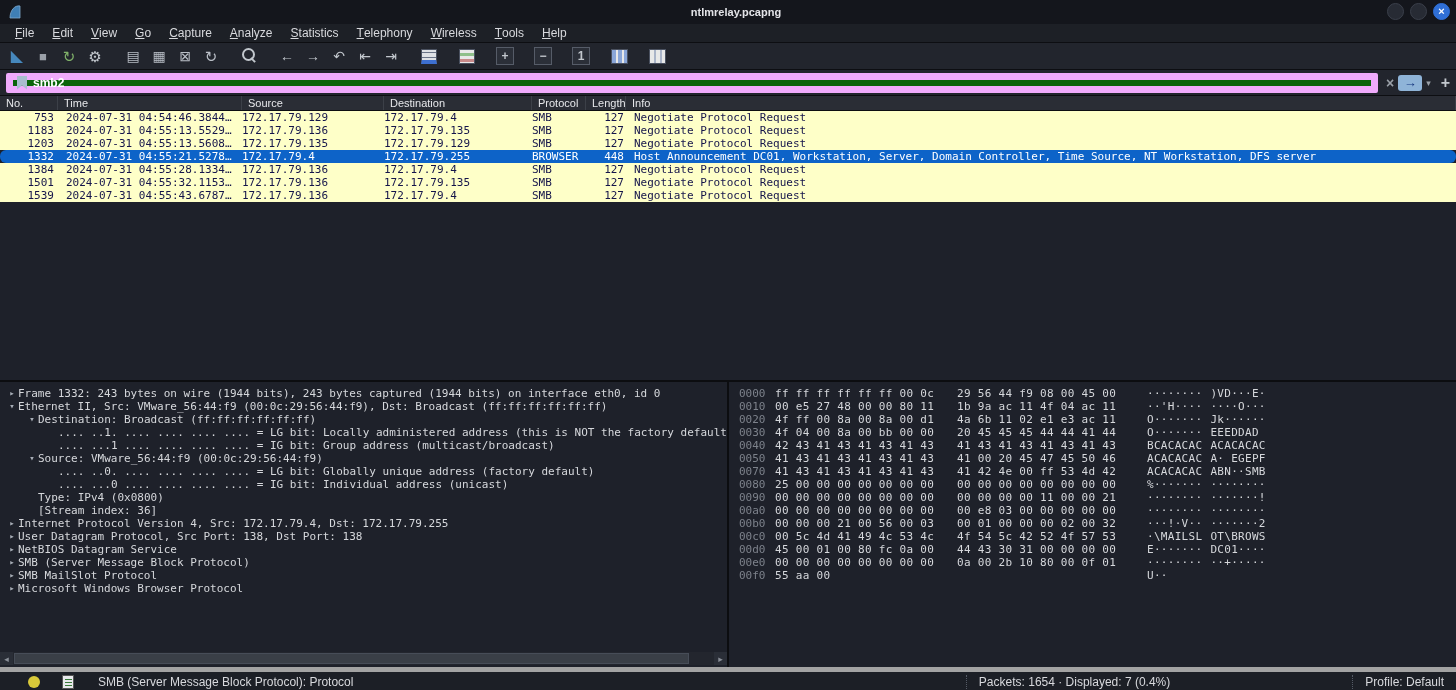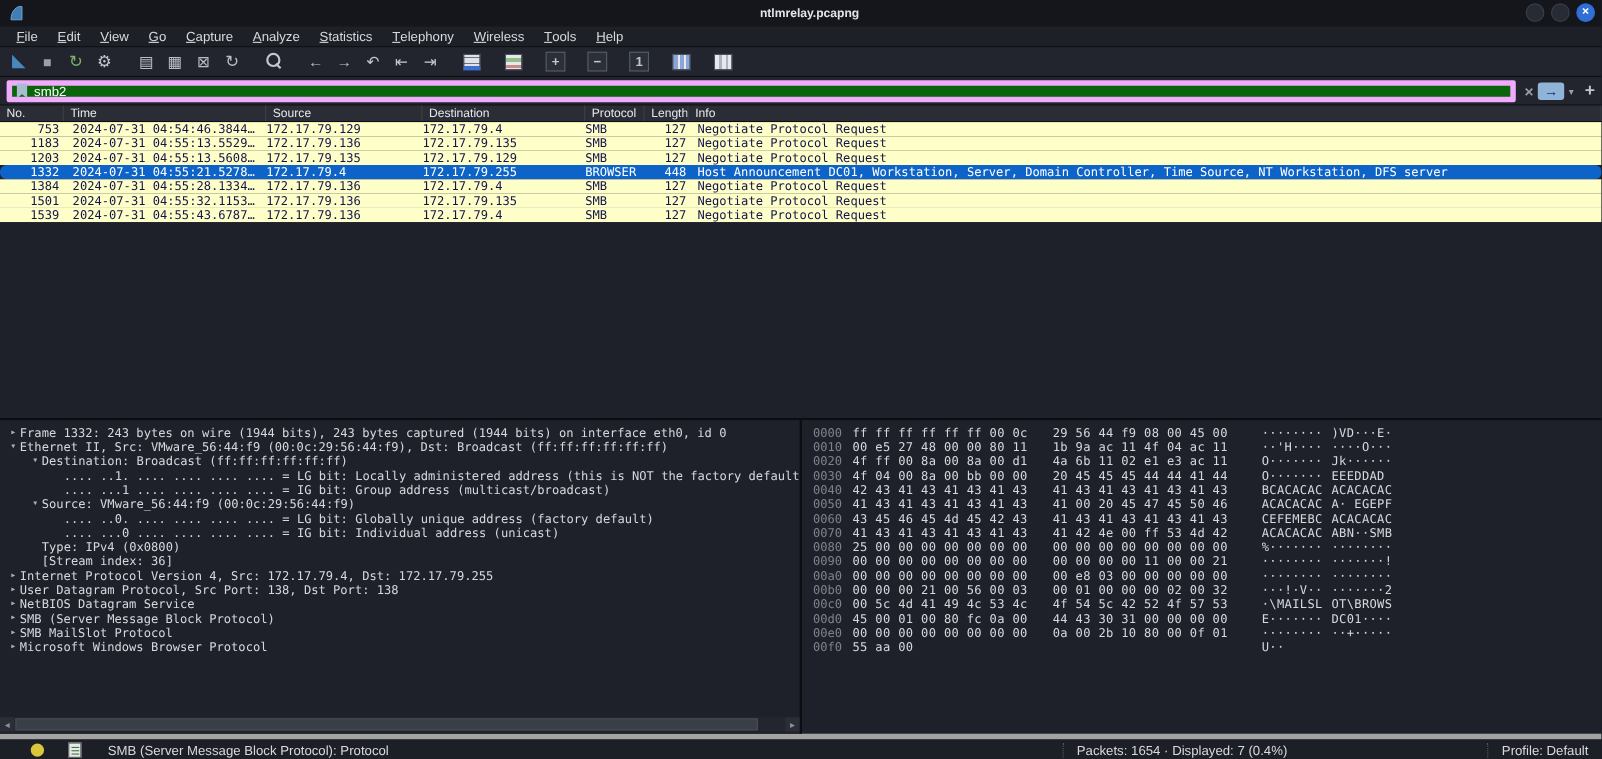--- a/index.html
+++ b/index.html
@@ -47,22 +47,22 @@
       background:linear-gradient(#e8e8e8 0 3px, #8fbf8a 3px 6px, #e8e8e8 6px 9px, #c98a8a 9px 12px, #e8e8e8 12px 15px); }
   .boxed { border:1px solid #565c68; background:#2b2f38; width:18px; height:18px; font-size:12px; font-weight:bold; }
   .icon-cols { width:17px; height:15px; border:1px solid #4a5160;
       background:repeating-linear-gradient(90deg, #8aa6d8 0 4px, #e8e8e8 4px 6px); }
   .icon-cols2 { width:17px; height:15px; border:1px solid #4a5160;
       background:repeating-linear-gradient(90deg, #e8e8e8 0 4px, #aab4c8 4px 6px); }
 
   
   .filterbar { height:26px; background:#22252d; display:flex; align-items:center; padding:0 6px;
                border-bottom:1px solid #0d0e12; flex:none; }
-  .filter-field { flex:1; height:20px; background:#0a640a; border:5px solid #f0abfc; border-radius:2px;
-                  display:flex; align-items:center; padding-left:4px; }
+  .filter-field { flex:1; height:20px; background:#0a640a; border:7px solid #f0abfc; border-radius:2px;
+                  display:flex; align-items:center; padding-left:4px;font-weight:bold; }
   .bookmark { width:10px; height:14px; background:#a9bdce;
               clip-path:polygon(0 0,100% 0,100% 100%,50% 72%,0 100%); margin-right:6px; }
   .filter-text { color:#ffffff; font-size:12px; }
   .filter-actions { display:flex; align-items:center; margin-left:8px; gap:4px; }
   .f-clear { color:#9aa0a8; font-size:14px; font-weight:bold; }
   .f-apply { background:#8fb4d8; border-radius:3px; width:24px; height:16px; display:flex; align-items:center;
              justify-content:center; color:#15357e; font-size:13px; font-weight:bold; }
   .f-caret { color:#9aa0a8; font-size:9px; }
   .f-add { color:#c2c7cd; font-size:16px; font-weight:bold; margin-left:6px; }
 
@@ -391,21 +391,20 @@
       </div>
     </div>
 
     <div class="hexpane">
       <div class="hrow"><span class="ho">0000</span><span class="hx1">ff ff ff ff ff ff 00 0c</span><span class="hx2">29 56 44 f9 08 00 45 00</span><span class="ha1">········</span><span class="ha2">)VD···E·</span></div>
       <div class="hrow"><span class="ho">0010</span><span class="hx1">00 e5 27 48 00 00 80 11</span><span class="hx2">1b 9a ac 11 4f 04 ac 11</span><span class="ha1">··'H····</span><span class="ha2">····O···</span></div>
       <div class="hrow"><span class="ho">0020</span><span class="hx1">4f ff 00 8a 00 8a 00 d1</span><span class="hx2">4a 6b 11 02 e1 e3 ac 11</span><span class="ha1">O·······</span><span class="ha2">Jk······</span></div>
       <div class="hrow"><span class="ho">0030</span><span class="hx1">4f 04 00 8a 00 bb 00 00</span><span class="hx2">20 45 45 45 44 44 41 44</span><span class="ha1">O·······</span><span class="ha2"> EEEDDAD</span></div>
       <div class="hrow"><span class="ho">0040</span><span class="hx1">42 43 41 43 41 43 41 43</span><span class="hx2">41 43 41 43 41 43 41 43</span><span class="ha1">BCACACAC</span><span class="ha2">ACACACAC</span></div>
       <div class="hrow"><span class="ho">0050</span><span class="hx1">41 43 41 43 41 43 41 43</span><span class="hx2">41 00 20 45 47 45 50 46</span><span class="ha1">ACACACAC</span><span class="ha2">A· EGEPF</span></div>
-      <div class="hrow"><span class="ho">0060</span><span class="hx1">43 45 46 45 4d 45 42 43</span><span class="hx2">41 43 41 43 41 43 41 43</span><span class="ha1">CEFEMEBC</span><span class="ha2">ACACACAC</span></div>
       <div class="hrow"><span class="ho">0070</span><span class="hx1">41 43 41 43 41 43 41 43</span><span class="hx2">41 42 4e 00 ff 53 4d 42</span><span class="ha1">ACACACAC</span><span class="ha2">ABN··SMB</span></div>
       <div class="hrow"><span class="ho">0080</span><span class="hx1">25 00 00 00 00 00 00 00</span><span class="hx2">00 00 00 00 00 00 00 00</span><span class="ha1">%·······</span><span class="ha2">········</span></div>
       <div class="hrow"><span class="ho">0090</span><span class="hx1">00 00 00 00 00 00 00 00</span><span class="hx2">00 00 00 00 11 00 00 21</span><span class="ha1">········</span><span class="ha2">·······!</span></div>
       <div class="hrow"><span class="ho">00a0</span><span class="hx1">00 00 00 00 00 00 00 00</span><span class="hx2">00 e8 03 00 00 00 00 00</span><span class="ha1">········</span><span class="ha2">········</span></div>
       <div class="hrow"><span class="ho">00b0</span><span class="hx1">00 00 00 21 00 56 00 03</span><span class="hx2">00 01 00 00 00 02 00 32</span><span class="ha1">···!·V··</span><span class="ha2">·······2</span></div>
       <div class="hrow"><span class="ho">00c0</span><span class="hx1">00 5c 4d 41 49 4c 53 4c</span><span class="hx2">4f 54 5c 42 52 4f 57 53</span><span class="ha1">·\MAILSL</span><span class="ha2">OT\BROWS</span></div>
       <div class="hrow"><span class="ho">00d0</span><span class="hx1">45 00 01 00 80 fc 0a 00</span><span class="hx2">44 43 30 31 00 00 00 00</span><span class="ha1">E·······</span><span class="ha2">DC01····</span></div>
       <div class="hrow"><span class="ho">00e0</span><span class="hx1">00 00 00 00 00 00 00 00</span><span class="hx2">0a 00 2b 10 80 00 0f 01</span><span class="ha1">········</span><span class="ha2">··+·····</span></div>
       <div class="hrow"><span class="ho">00f0</span><span class="hx1">55 aa 00</span><span class="hx2"></span><span class="ha1">U··</span><span class="ha2"></span></div>
     </div>

